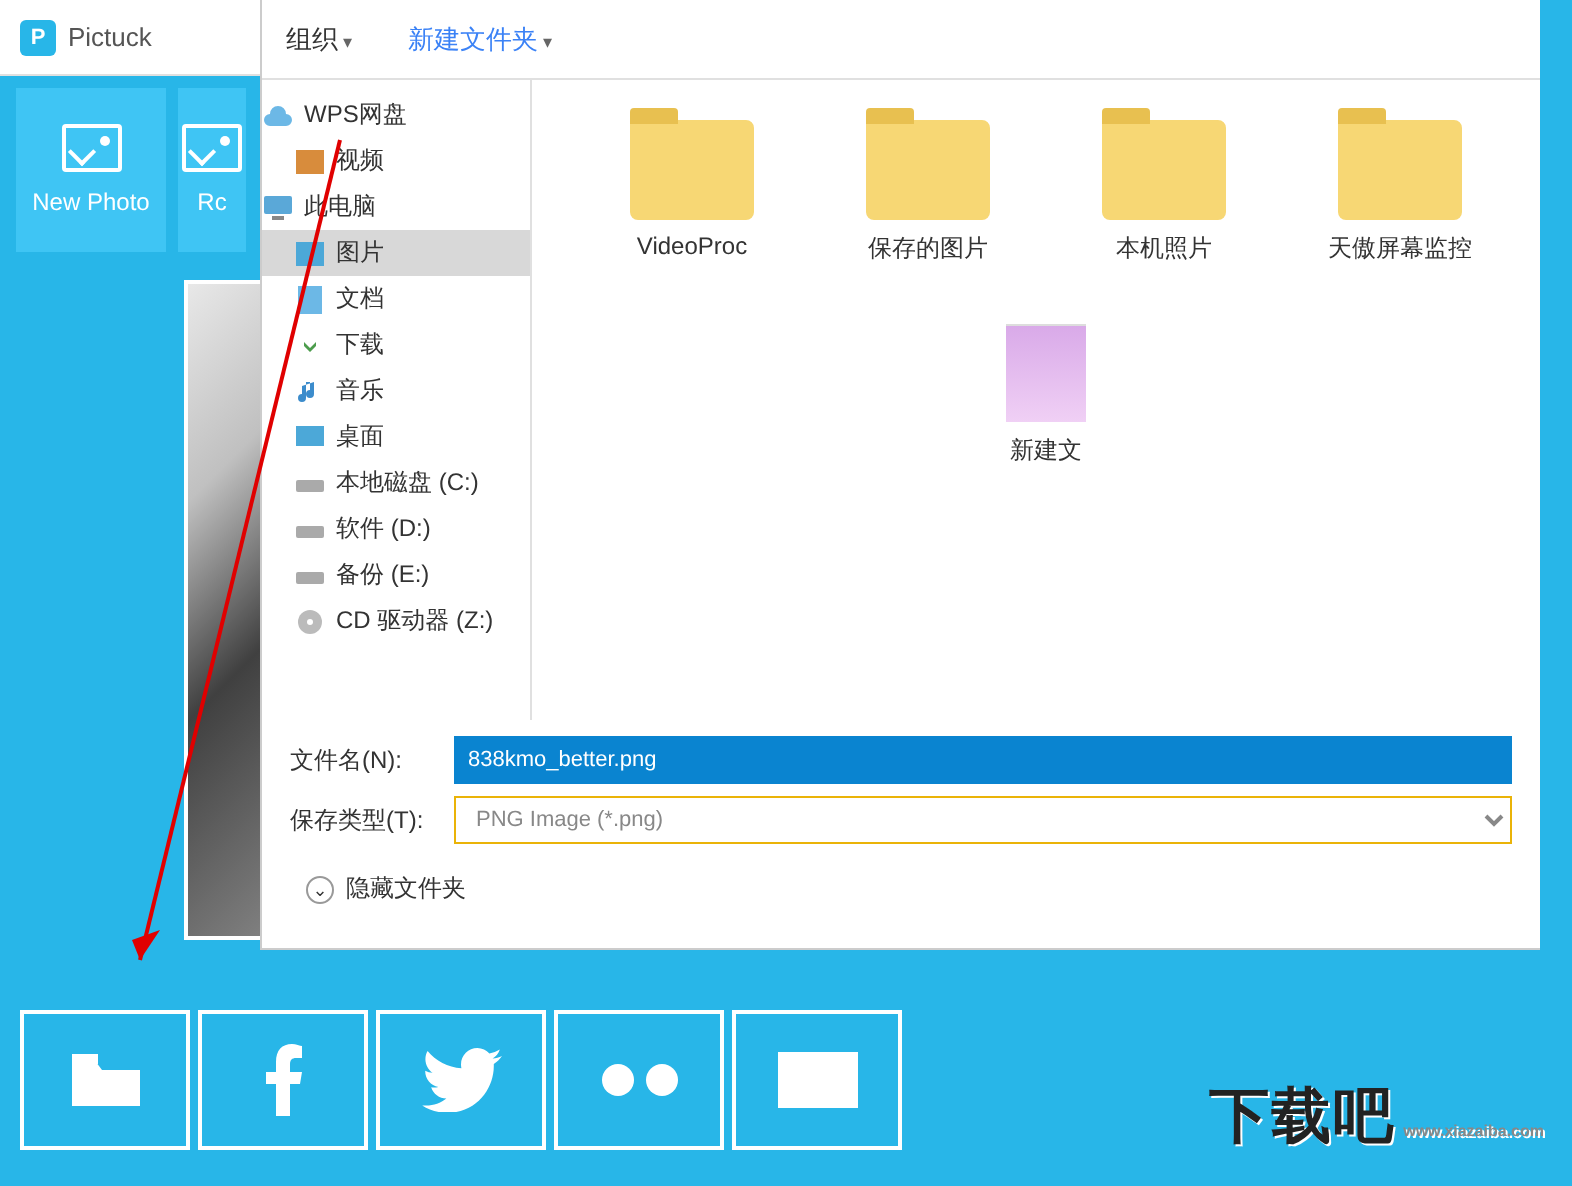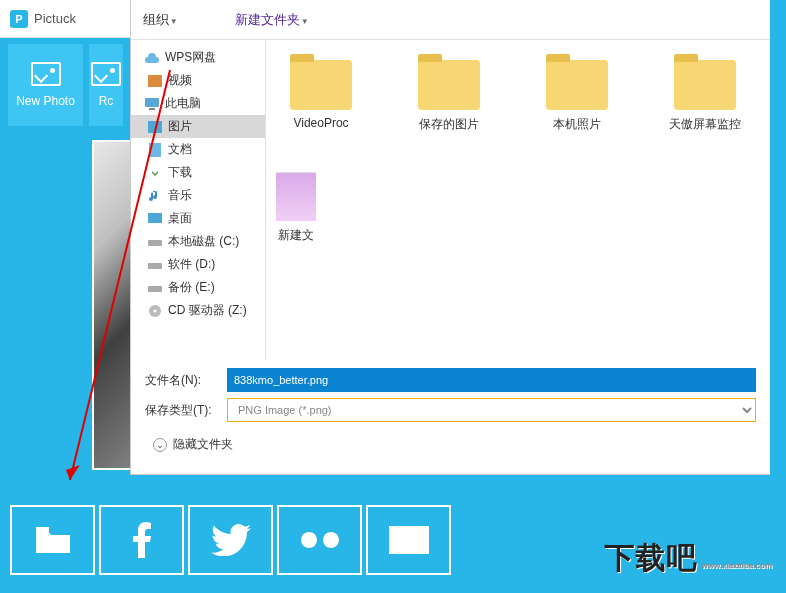--- a/index.html
+++ b/index.html
@@ -17,30 +17,30 @@
 .toolbtn .ic::after { content: ""; position: absolute; bottom: 3px; left: 3px; width: 8px; height: 8px; border-left: 2px solid #fff; border-bottom: 2px solid #fff; transform: rotate(-45deg); }
 .toolbtn .ic::before { content: ""; position: absolute; top: 4px; right: 4px; width: 5px; height: 5px; border-radius: 50%; background: #fff; }
 .toolbtn.partial { width: 34px; overflow: hidden; }
 
 .photo-preview { position: absolute; top: 140px; left: 92px; width: 42px; height: 330px; background: linear-gradient(135deg, #e8e8e8 0%, #c0c0c0 30%, #404040 60%, #808080 100%); border: 2px solid #fff; }
 
 .dialog { position: absolute; top: 0; left: 130px; right: 16px; height: 475px; background: #fff; border-left: 1px solid #ccc; border-bottom: 1px solid #ccc; }
 .dlg-toolbar { height: 40px; border-bottom: 1px solid #e0e0e0; display: flex; align-items: center; padding: 0 12px; gap: 28px; font-size: 13px; }
 .dlg-toolbar span { color: #333; }
 .dlg-toolbar span::after { content: " ▾"; font-size: 9px; color: #666; }
-.dlg-toolbar .blue { color: #4c1d95; margin-left: 31px; }
+.dlg-toolbar .blue { color: #3b82f6; }
 
 .dlg-body { display: flex; height: 320px; }
 .tree { width: 135px; border-right: 1px solid #e0e0e0; padding: 6px 0; overflow: hidden; }
 .tree-item { display: flex; align-items: center; gap: 5px; padding: 3px 4px 3px 16px; font-size: 12px; color: #333; white-space: nowrap; cursor: default; }
-.tree-item.top { padding-left: 13px; font-weight: 500; }
+.tree-item.top { padding-left: 0; font-weight: 500; }
 .tree-item.sel { background: #d8d8d8; }
 .tree-item .ti { width: 16px; height: 14px; flex-shrink: 0; }
 
-.folders { flex: 1; padding: 20px 0 0 10px; display: flex; gap: 38px; flex-wrap: wrap; align-content: flex-start; }
+.folders { flex: 1; padding: 20px 0 0 10px; display: flex; gap: 28px; flex-wrap: wrap; align-content: flex-start; justify-content: center; }
 .fitem { width: 90px; display: flex; flex-direction: column; align-items: center; gap: 6px; }
 .fitem .folder-icon { width: 62px; height: 50px; background: #f7d774; border-radius: 2px 4px 4px 4px; position: relative; }
 .fitem .folder-icon::before { content: ""; position: absolute; top: -6px; left: 0; width: 24px; height: 8px; background: #e8c050; border-radius: 2px 2px 0 0; }
 .fitem .folder-icon.thumb { background: linear-gradient(180deg, #d8a8e8 0%, #f0d0f5 100%); }
 .fitem .folder-icon.thumb::before { background: #fff; border: 1px solid #ddd; width: 52px; height: 6px; left: 4px; }
 .fitem .label { font-size: 12px; color: #333; text-align: center; }
 .fitem.partial { width: 40px; overflow: hidden; }
 
 .dlg-bottom { padding: 8px 14px; display: flex; flex-direction: column; gap: 6px; }
 .row { display: flex; align-items: center; gap: 8px; }

